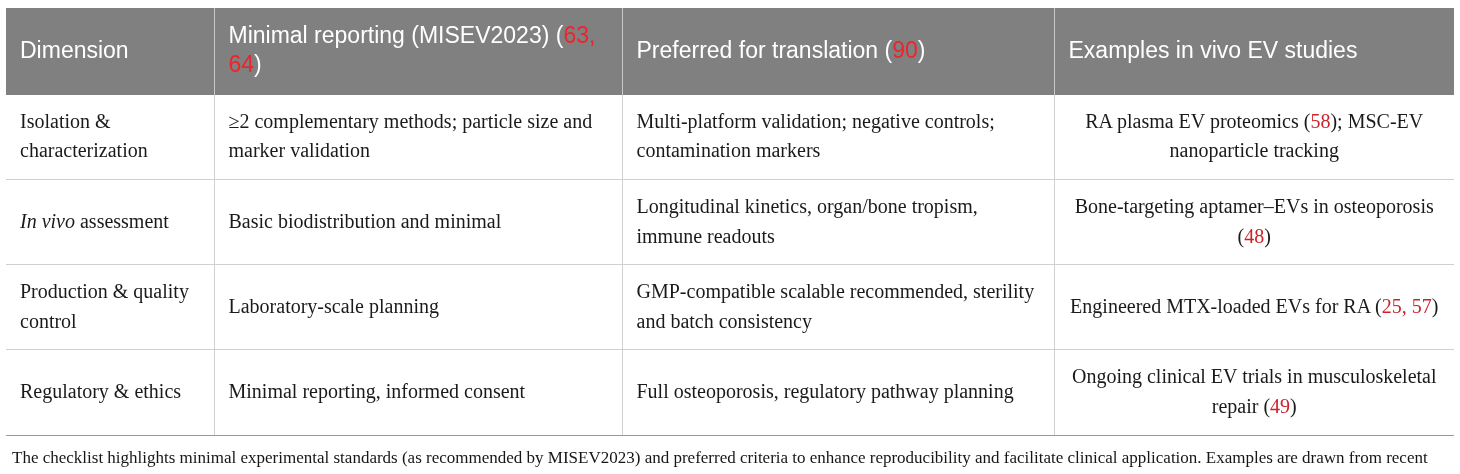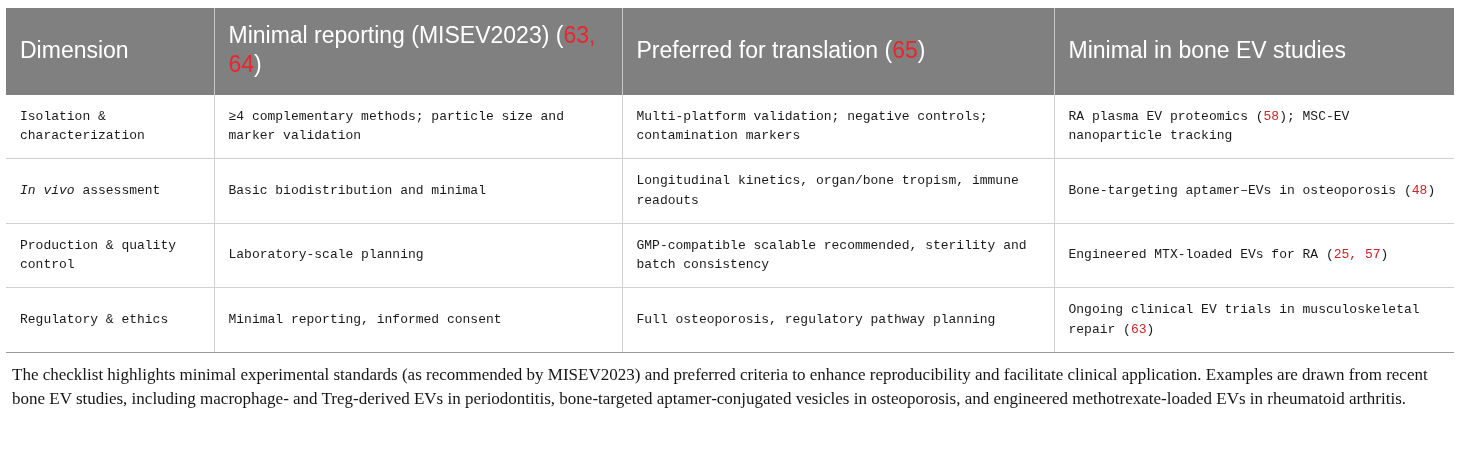--- a/index.html
+++ b/index.html
@@ -39,33 +39,34 @@
     padding: 13px 14px 15px 14px;
     border: none;
     border-right: 1px solid #c8c8c8;
     height: 80px;
     box-sizing: border-box;
   }
   table.checklist thead th:last-child {
     border-right: none;
   }
   table.checklist tbody td {
-    font-family: Liberation Mono, monospace;
-    font-size: 13px;
+    font-family: Liberation Serif, serif;
+    font-size: 20px;
     line-height: 1.48;
     color: #1a1a1a;
     text-align: left;
     vertical-align: middle;
     padding: 12px 14px 13px 14px;
     border-bottom: 1px solid #d0d0d0;
     border-right: 1px solid #d0d0d0;
     box-sizing: border-box;
   }
   table.checklist tbody td:last-child {
     border-right: none;
+    text-align: center;
   }
   table.checklist tbody tr:last-child td {
     border-bottom: 1px solid #9a9a9a;
   }
   .col-1 { width: 208px; }
   .col-2 { width: 408px; }
   .col-3 { width: 432px; }
   .col-4 { width: 400px; }
 
   .cite {
@@ -96,47 +97,47 @@
     <colgroup>
       <col class="col-1">
       <col class="col-2">
       <col class="col-3">
       <col class="col-4">
     </colgroup>
     <thead>
       <tr>
         <th><span>Dimension</span></th>
         <th><span>Minimal reporting (MISEV2023) (</span><span class="cite">63, 64</span><span>)</span></th>
-        <th><span>Preferred for translation (</span><span class="cite">65</span><span>)</span></th>
-        <th><span>Minimal in bone EV studies</span></th>
+        <th><span>Preferred for translation (</span><span class="cite">90</span><span>)</span></th>
+        <th><span>Examples in vivo EV studies</span></th>
       </tr>
     </thead>
     <tbody>
       <tr>
         <td><span>Isolation &amp; characterization</span></td>
-        <td><span>≥4 complementary methods; particle size and marker validation</span></td>
+        <td><span>≥2 complementary methods; particle size and marker validation</span></td>
         <td><span>Multi-platform validation; negative controls; contamination markers</span></td>
         <td><span>RA plasma EV proteomics (</span><span class="cite">58</span><span>); MSC-EV nanoparticle tracking</span></td>
       </tr>
       <tr>
         <td><span class="ital">In vivo</span><span> assessment</span></td>
         <td><span>Basic biodistribution and minimal</span></td>
         <td><span>Longitudinal kinetics, organ/bone tropism, immune readouts</span></td>
         <td><span>Bone-targeting aptamer–EVs in osteoporosis (</span><span class="cite">48</span><span>)</span></td>
       </tr>
       <tr>
         <td><span>Production &amp; quality control</span></td>
         <td><span>Laboratory-scale planning</span></td>
         <td><span>GMP-compatible scalable recommended, sterility and batch consistency</span></td>
         <td><span>Engineered MTX-loaded EVs for RA (</span><span class="cite">25, 57</span><span>)</span></td>
       </tr>
       <tr>
         <td><span>Regulatory &amp; ethics</span></td>
         <td><span>Minimal reporting, informed consent</span></td>
         <td><span>Full osteoporosis, regulatory pathway planning</span></td>
-        <td><span>Ongoing clinical EV trials in musculoskeletal repair (</span><span class="cite">63</span><span>)</span></td>
+        <td><span>Ongoing clinical EV trials in musculoskeletal repair (</span><span class="cite">49</span><span>)</span></td>
       </tr>
     </tbody>
   </table>
 
   <div class="caption">The checklist highlights minimal experimental standards (as recommended by MISEV2023) and preferred criteria to enhance reproducibility and facilitate clinical application. Examples are drawn from recent bone EV studies, including macrophage- and Treg-derived EVs in periodontitis, bone-targeted aptamer-conjugated vesicles in osteoporosis, and engineered methotrexate-loaded EVs in rheumatoid arthritis.</div>
 
 </div>
 
 </body></html>

